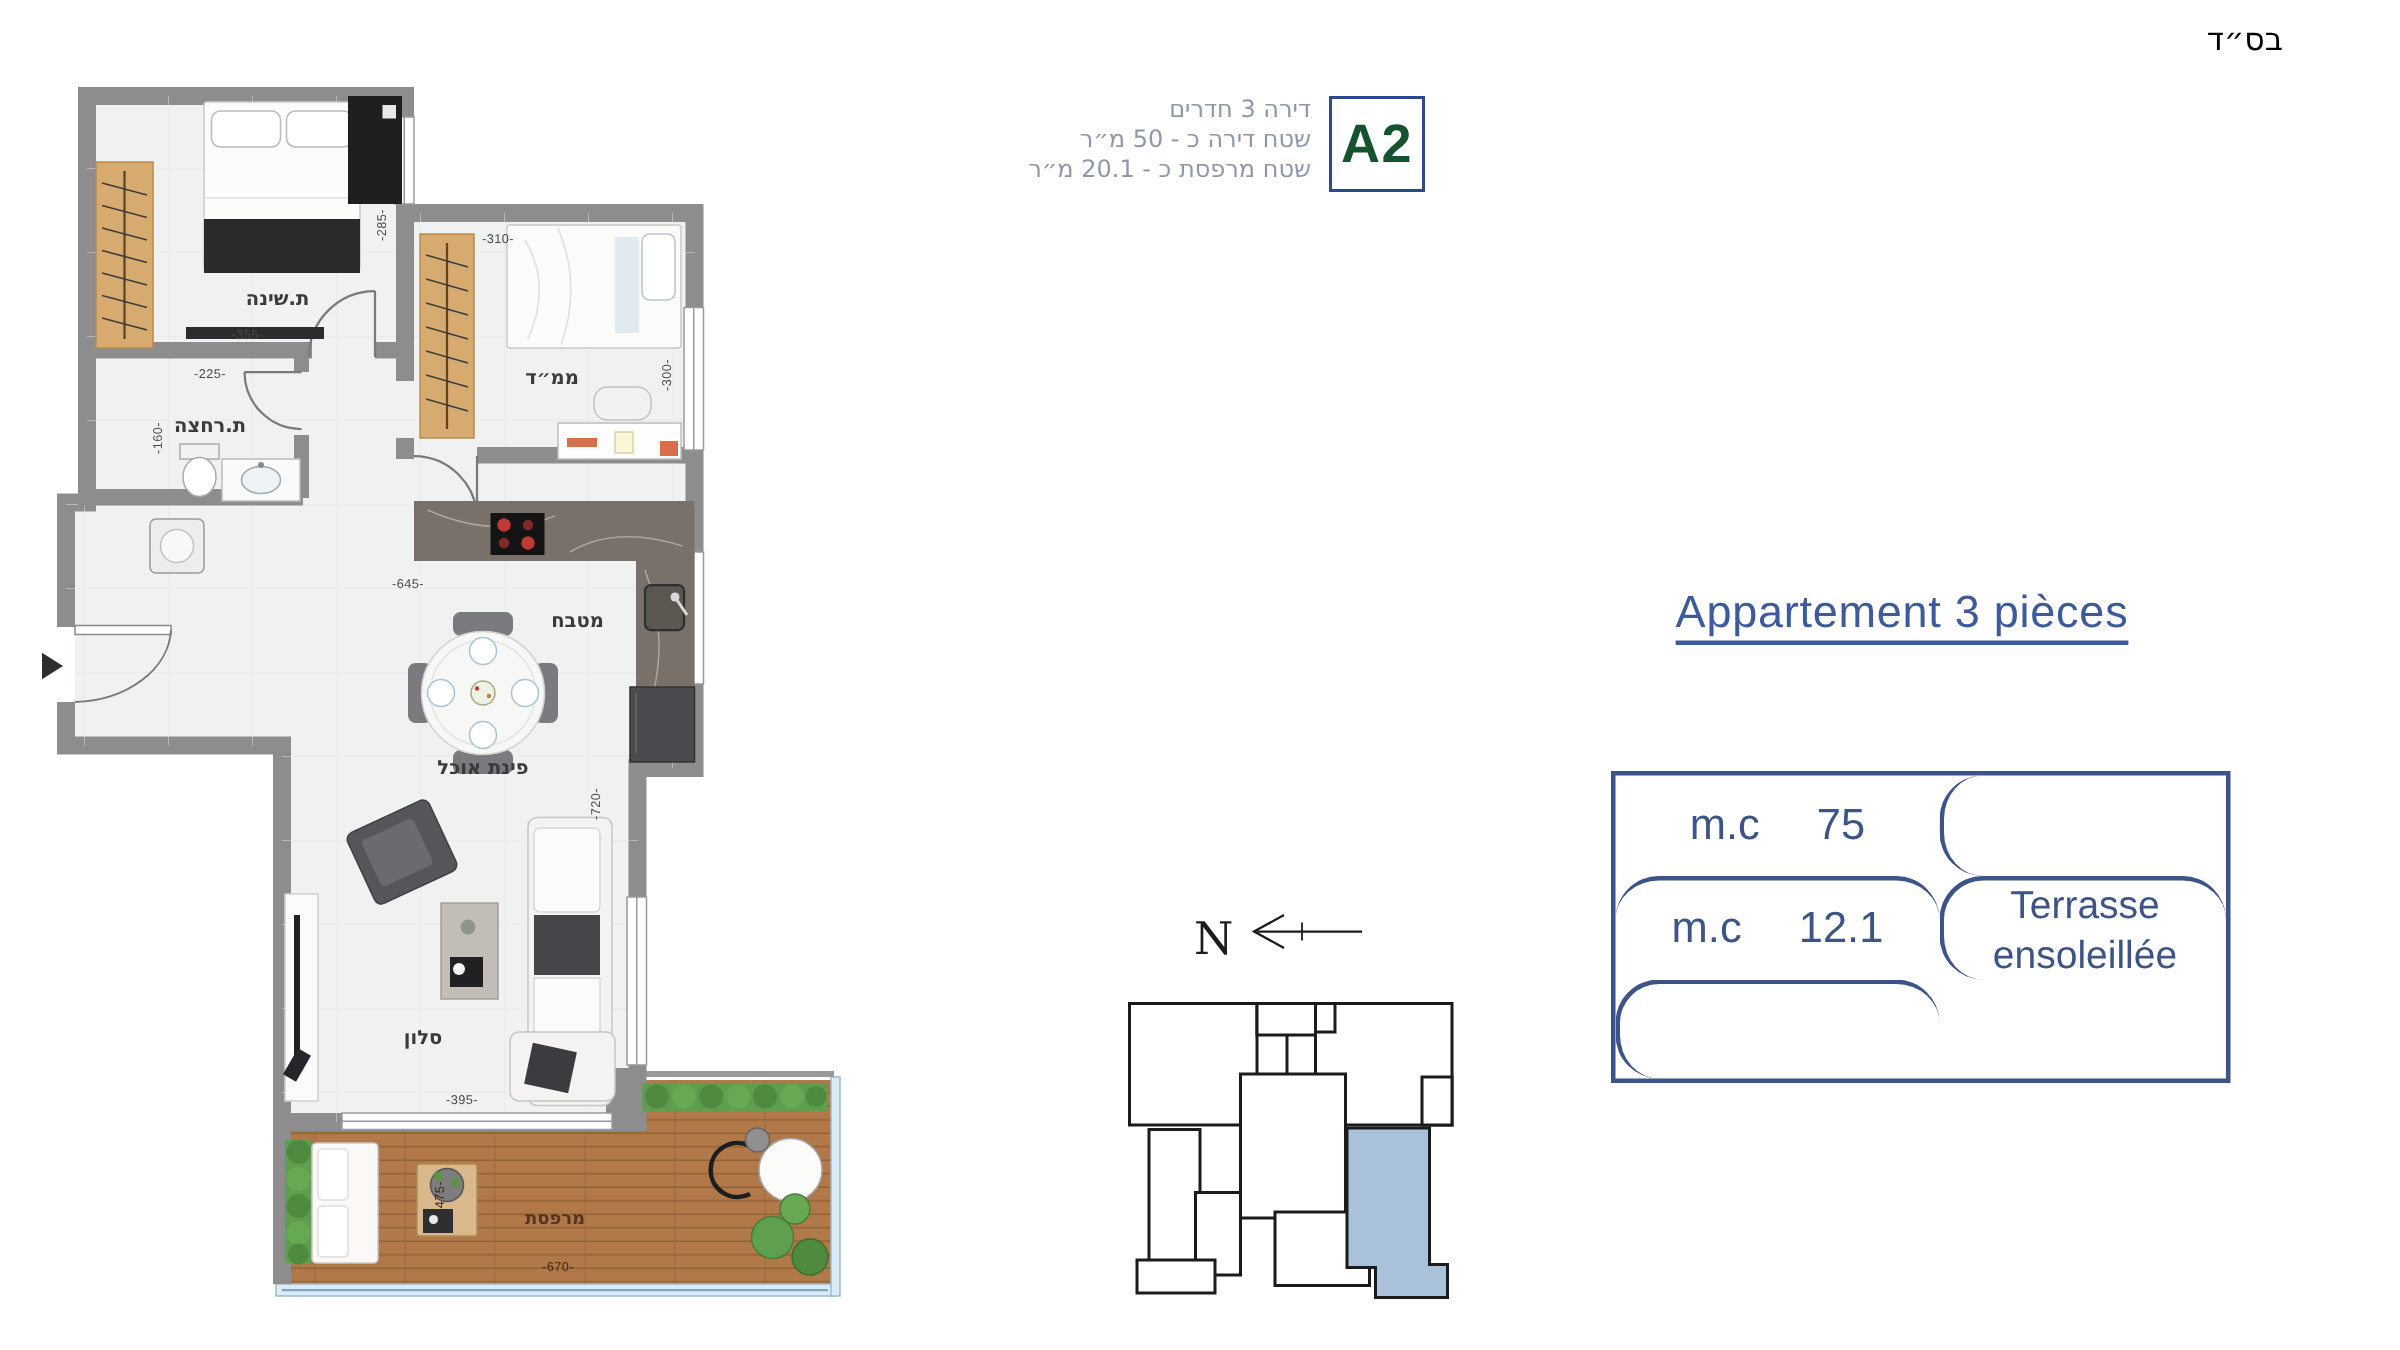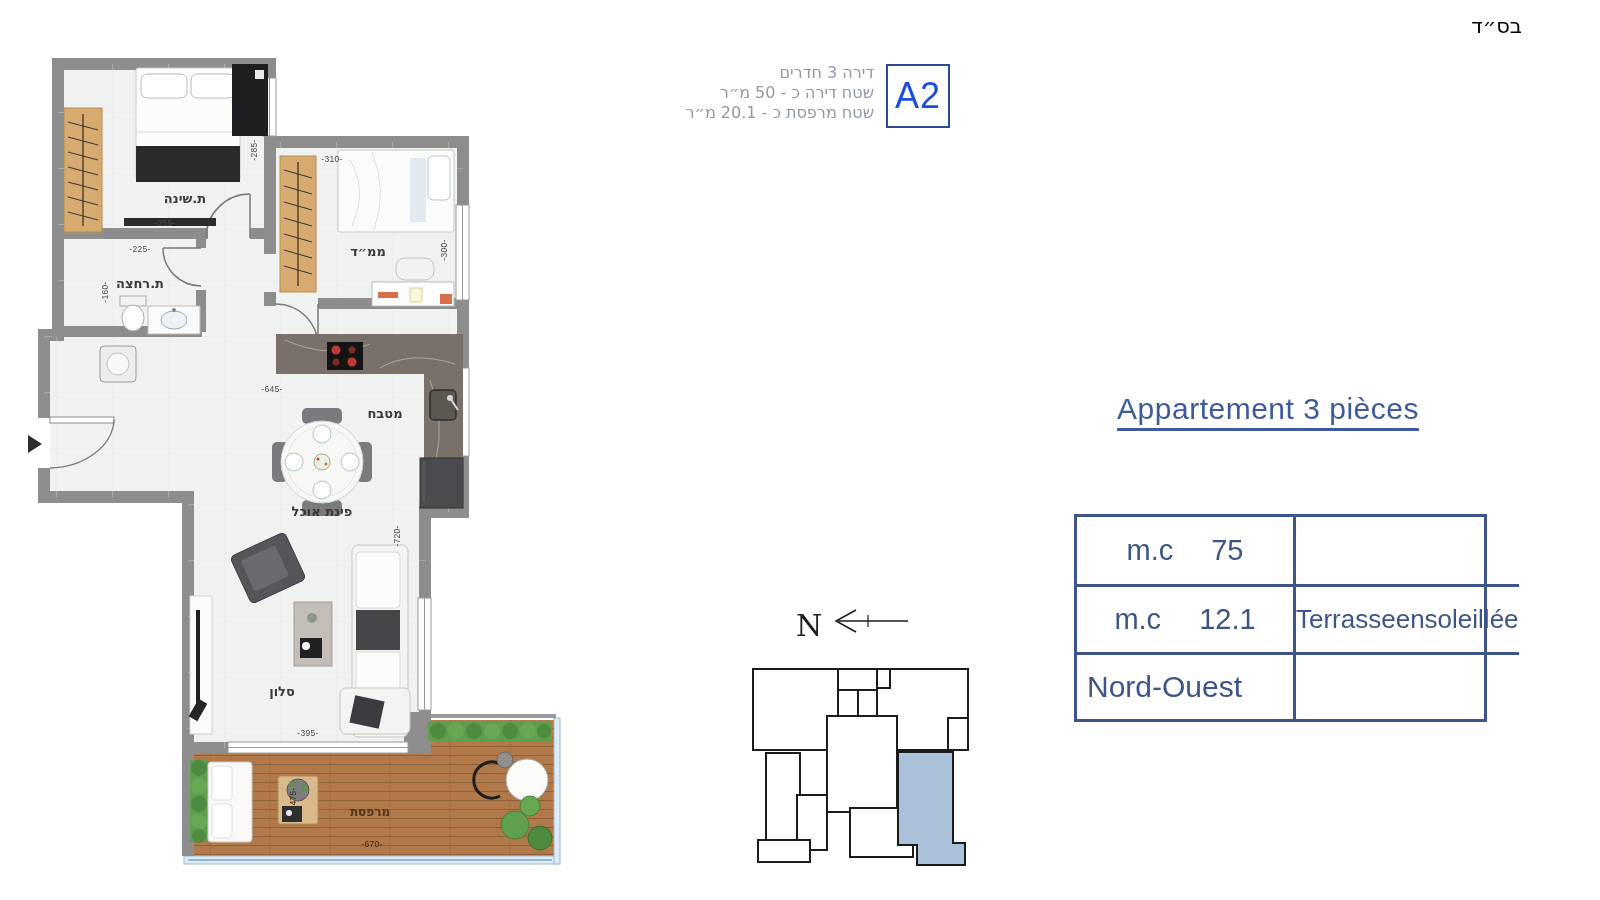--- a/index.html
+++ b/index.html
@@ -7,38 +7,38 @@
           font-family:"Liberation Sans",sans-serif;}
   .hebrew{font-family:"DejaVu Sans",sans-serif;}
   .abs{position:absolute;}
 
   .bsd{left:1438px;top:14px;width:84px;text-align:right;font-size:21px;color:#000000;}
 
   .hdr-lines{left:618px;top:63px;width:256px;text-align:right;direction:rtl;
              font-size:16px;line-height:20px;color:#8f97a8;}
   .a2-box{left:886px;top:64px;width:60px;height:60px;border:2.5px solid #2b4a8e;
           display:flex;align-items:center;justify-content:center;
-          font-size:36px;color:#1d4ed8;letter-spacing:1px;background:#fff;}
+          font-size:36px;color:#14532d;letter-spacing:1px;background:#fff;font-weight:bold;}
 
   .plan-svg{left:28px;top:58px;}
   .compass-svg{left:728px;top:592px;}
 
   .title{left:1048px;top:392px;width:440px;text-align:center;font-size:30px;color:#3d5a9c;
          letter-spacing:.5px;text-decoration:underline;text-decoration-thickness:3px;
          text-underline-offset:9px;}
 
   .spec-table{left:1074px;top:514px;width:407px;height:202px;border:3px solid #3d5488;
               display:grid;grid-template-columns:216px 1fr;grid-template-rows:1fr 1fr 1fr;
               color:#3d5488;background:#fff;}
-  .cell{display:flex;align-items:center;justify-content:center;font-size:29px;}
+  .cell{display:flex;align-items:center;justify-content:center;font-size:29px;border-radius:29px;}
   .cell.col2{border-left:3px solid #3d5488;}
   .cell.rowb{border-top:3px solid #3d5488;}
   .cell .unit{margin-right:38px;}
   .cell.left3{justify-content:flex-start;padding-left:10px;font-size:30px;}
-  .twoline{display:flex;align-items:center;font-size:26px;line-height:33px;}
+  .twoline{display:flex;flex-direction:column;align-items:center;font-size:26px;line-height:33px;}
 </style>
 </head>
 <body>
 
 <div class="canvas">
 
   <div class="abs bsd hebrew">בס״ד</div>
 
   <div class="abs hdr-lines hebrew">
     <div>דירה 3 חדרים</div>
@@ -325,17 +325,16 @@
       <span class="unit">m.c</span>
       <span>12.1</span>
     </div>
     <div class="cell col2 rowb">
       <span class="twoline">
         <span>Terrasse</span>
         <span>ensoleillée</span>
       </span>
     </div>
 
-    <div class="cell rowb left3">Nord-Ouest</div>
     <div class="cell col2 rowb"></div>
   </div>
 
 </div>
 
 </body></html>

